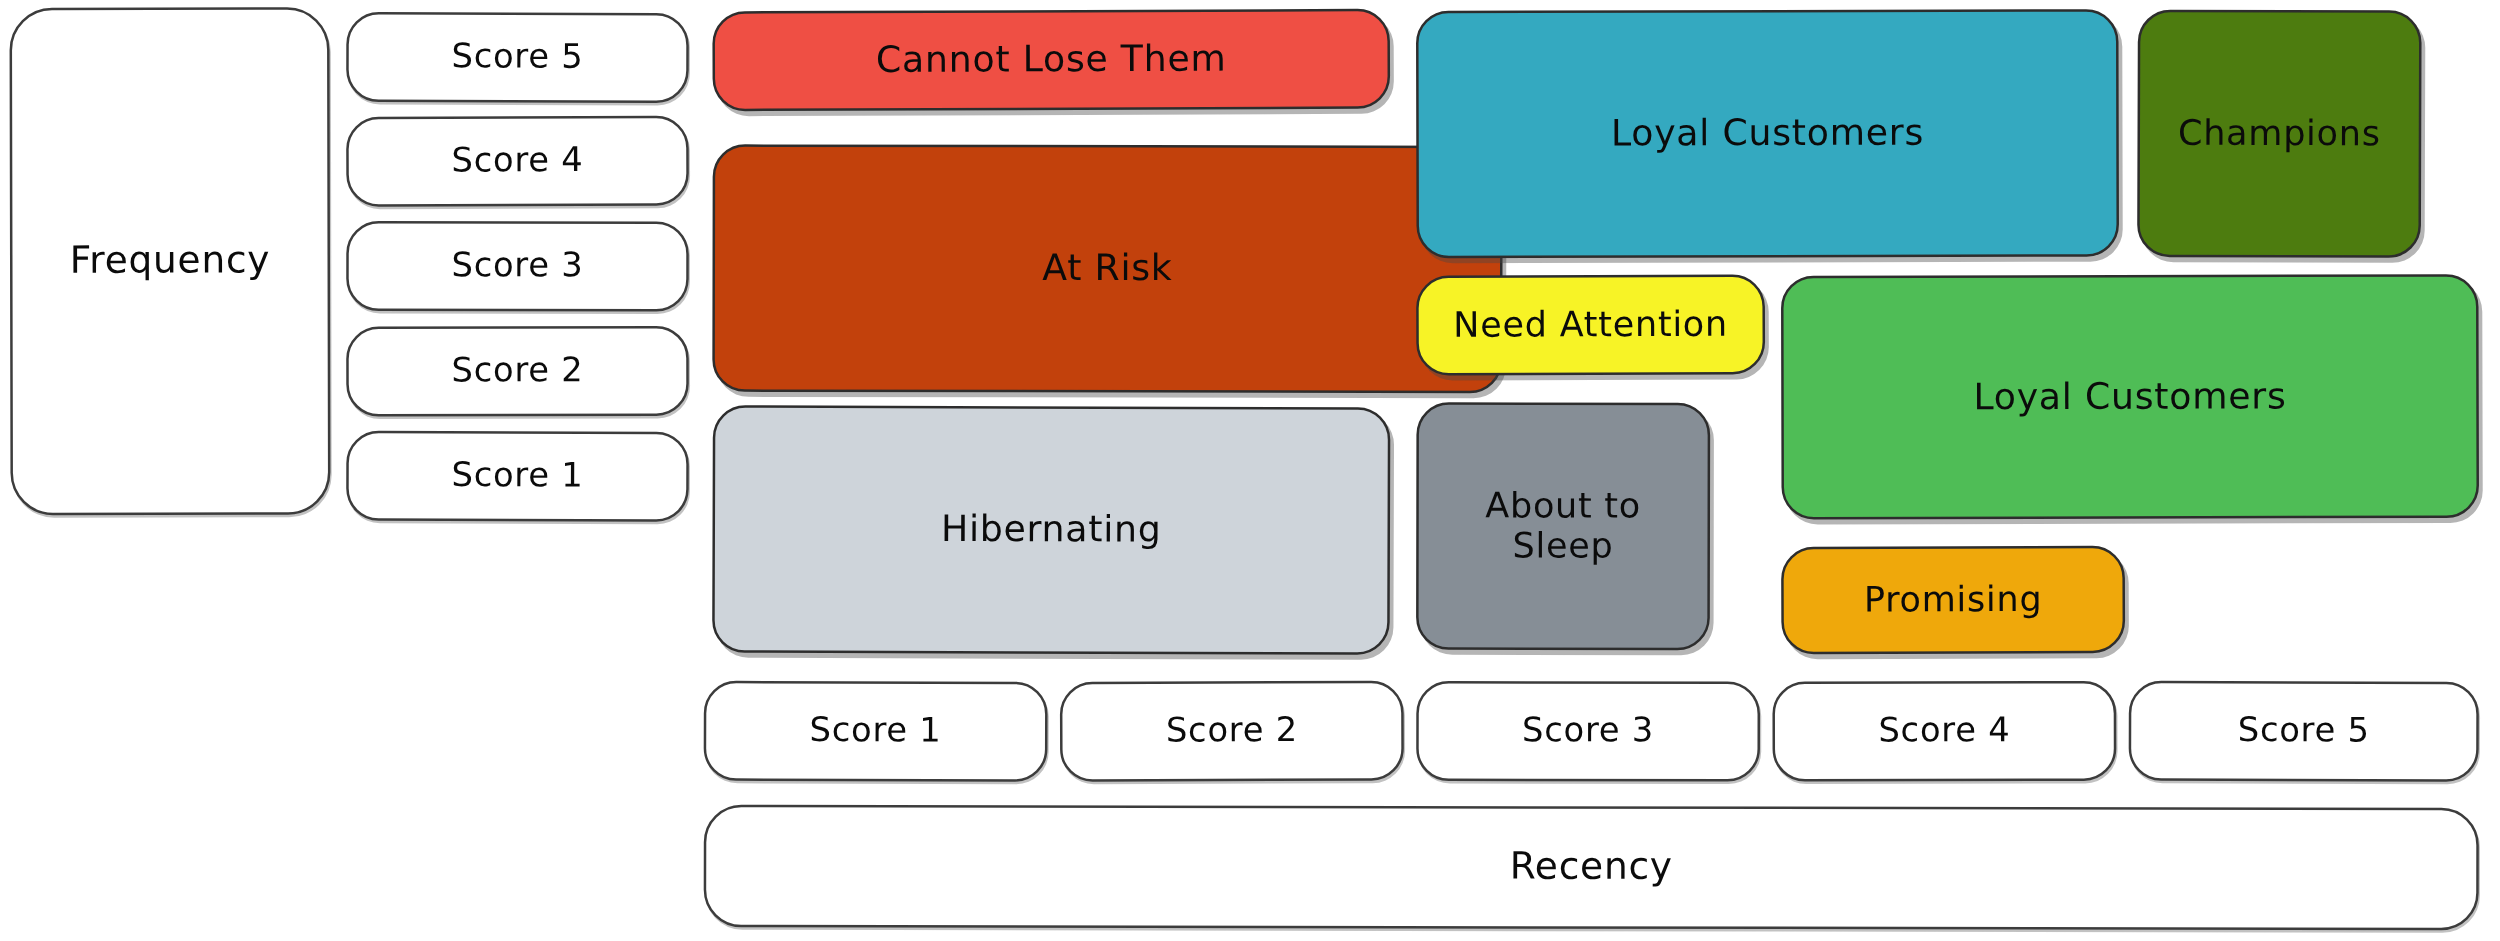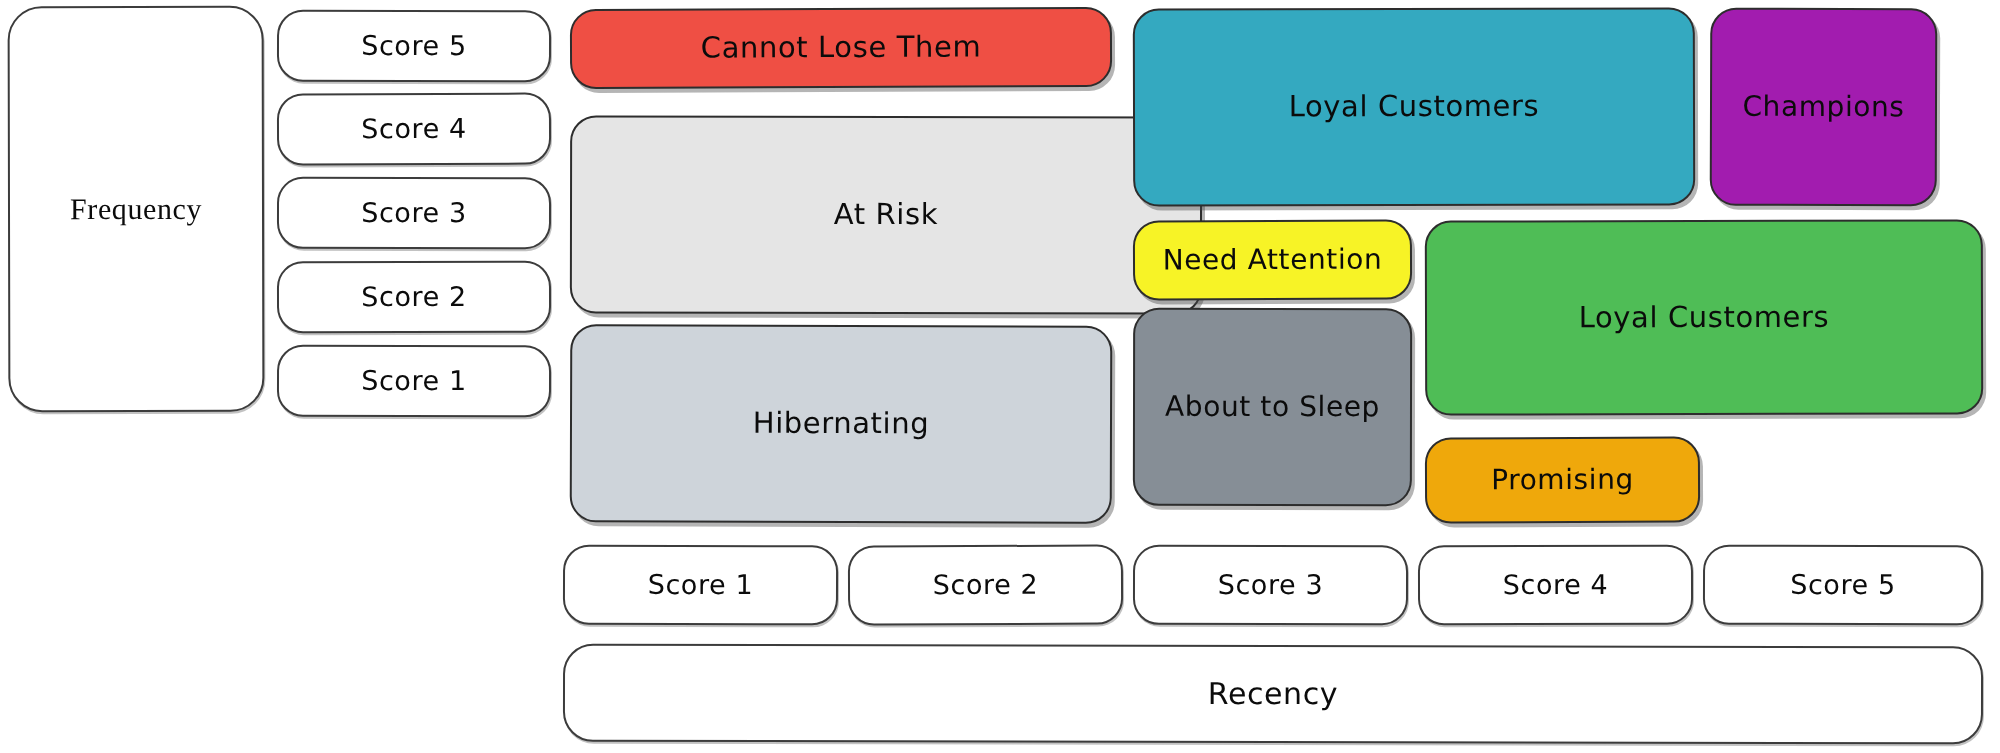--- a/index.html
+++ b/index.html
@@ -57,21 +57,20 @@
   }
 
   
   .j1 { transform: rotate(0.18deg); }
   .j2 { transform: rotate(-0.22deg); }
   .j3 { transform: rotate(0.1deg); }
   .j4 { transform: rotate(-0.14deg); }
 
   .label-frequency {
     font-size: 30px;
-    font-family: Liberation Serif, serif;
   }
   .label-recency {
     font-size: 30px;
   }
   .seg-label {
     font-size: 28px;
   }
   .seg-label.big {
     font-size: 29px;
   }
@@ -88,31 +87,31 @@
   <div class="box plain j2" style="left:277px; top:93px; width:274px; height:72px;">Score 4</div>
 
   <div class="box plain j3" style="left:277px; top:177px; width:274px; height:72px;">Score 3</div>
 
   <div class="box plain j4" style="left:277px; top:261px; width:274px; height:72px;">Score 2</div>
 
   <div class="box plain j1" style="left:277px; top:345px; width:274px; height:72px;">Score 1</div>
 
   <div class="box colored seg-label big j2" style="left:570px; top:8px; width:542px; height:80px; background:#ef4f44;">Cannot Lose Them</div>
 
-  <div class="box colored seg-label big j3" style="left:570px; top:116px; width:632px; height:198px; background:#e5e5e5;">At Risk</div>
+  <div class="box colored seg-label big j3" style="left:570px; top:116px; width:632px; height:198px; background:#c2410c;">At Risk</div>
 
   <div class="box colored seg-label big j1" style="left:570px; top:325px; width:542px; height:198px; background:#ced4da;">Hibernating</div>
 
   <div class="box colored seg-label big j4" style="left:1133px; top:8px; width:562px; height:198px; background:#34a9c0;">Loyal Customers</div>
 
   <div class="box colored seg-label j2" style="left:1133px; top:220px; width:279px; height:80px; background:#f7f326;">Need Attention</div>
 
-  <div class="box colored seg-label j3" style="left:1133px; top:308px; width:279px; height:198px; background:#868e96;">About to Sleep</div>
+  <div class="box colored seg-label j3" style="left:1133px; top:322px; width:235px; height:198px; background:#868e96;">About to Sleep</div>
 
-  <div class="box colored seg-label j1" style="left:1710px; top:8px; width:227px; height:198px; background:#a21caf;">Champions</div>
+  <div class="box colored seg-label j1" style="left:1710px; top:8px; width:227px; height:198px; background:#4d7c0f;">Champions</div>
 
   <div class="box colored seg-label big j4" style="left:1425px; top:220px; width:558px; height:195px; background:#4fbd56;">Loyal Customers</div>
 
   <div class="box colored seg-label j2" style="left:1425px; top:437px; width:275px; height:86px; background:#efa80b;">Promising</div>
 
 
   <div class="box plain j1" style="left:563px; top:545px; width:275px; height:80px;">Score 1</div>
 
   <div class="box plain j2" style="left:848px; top:545px; width:275px; height:80px;">Score 2</div>
 

